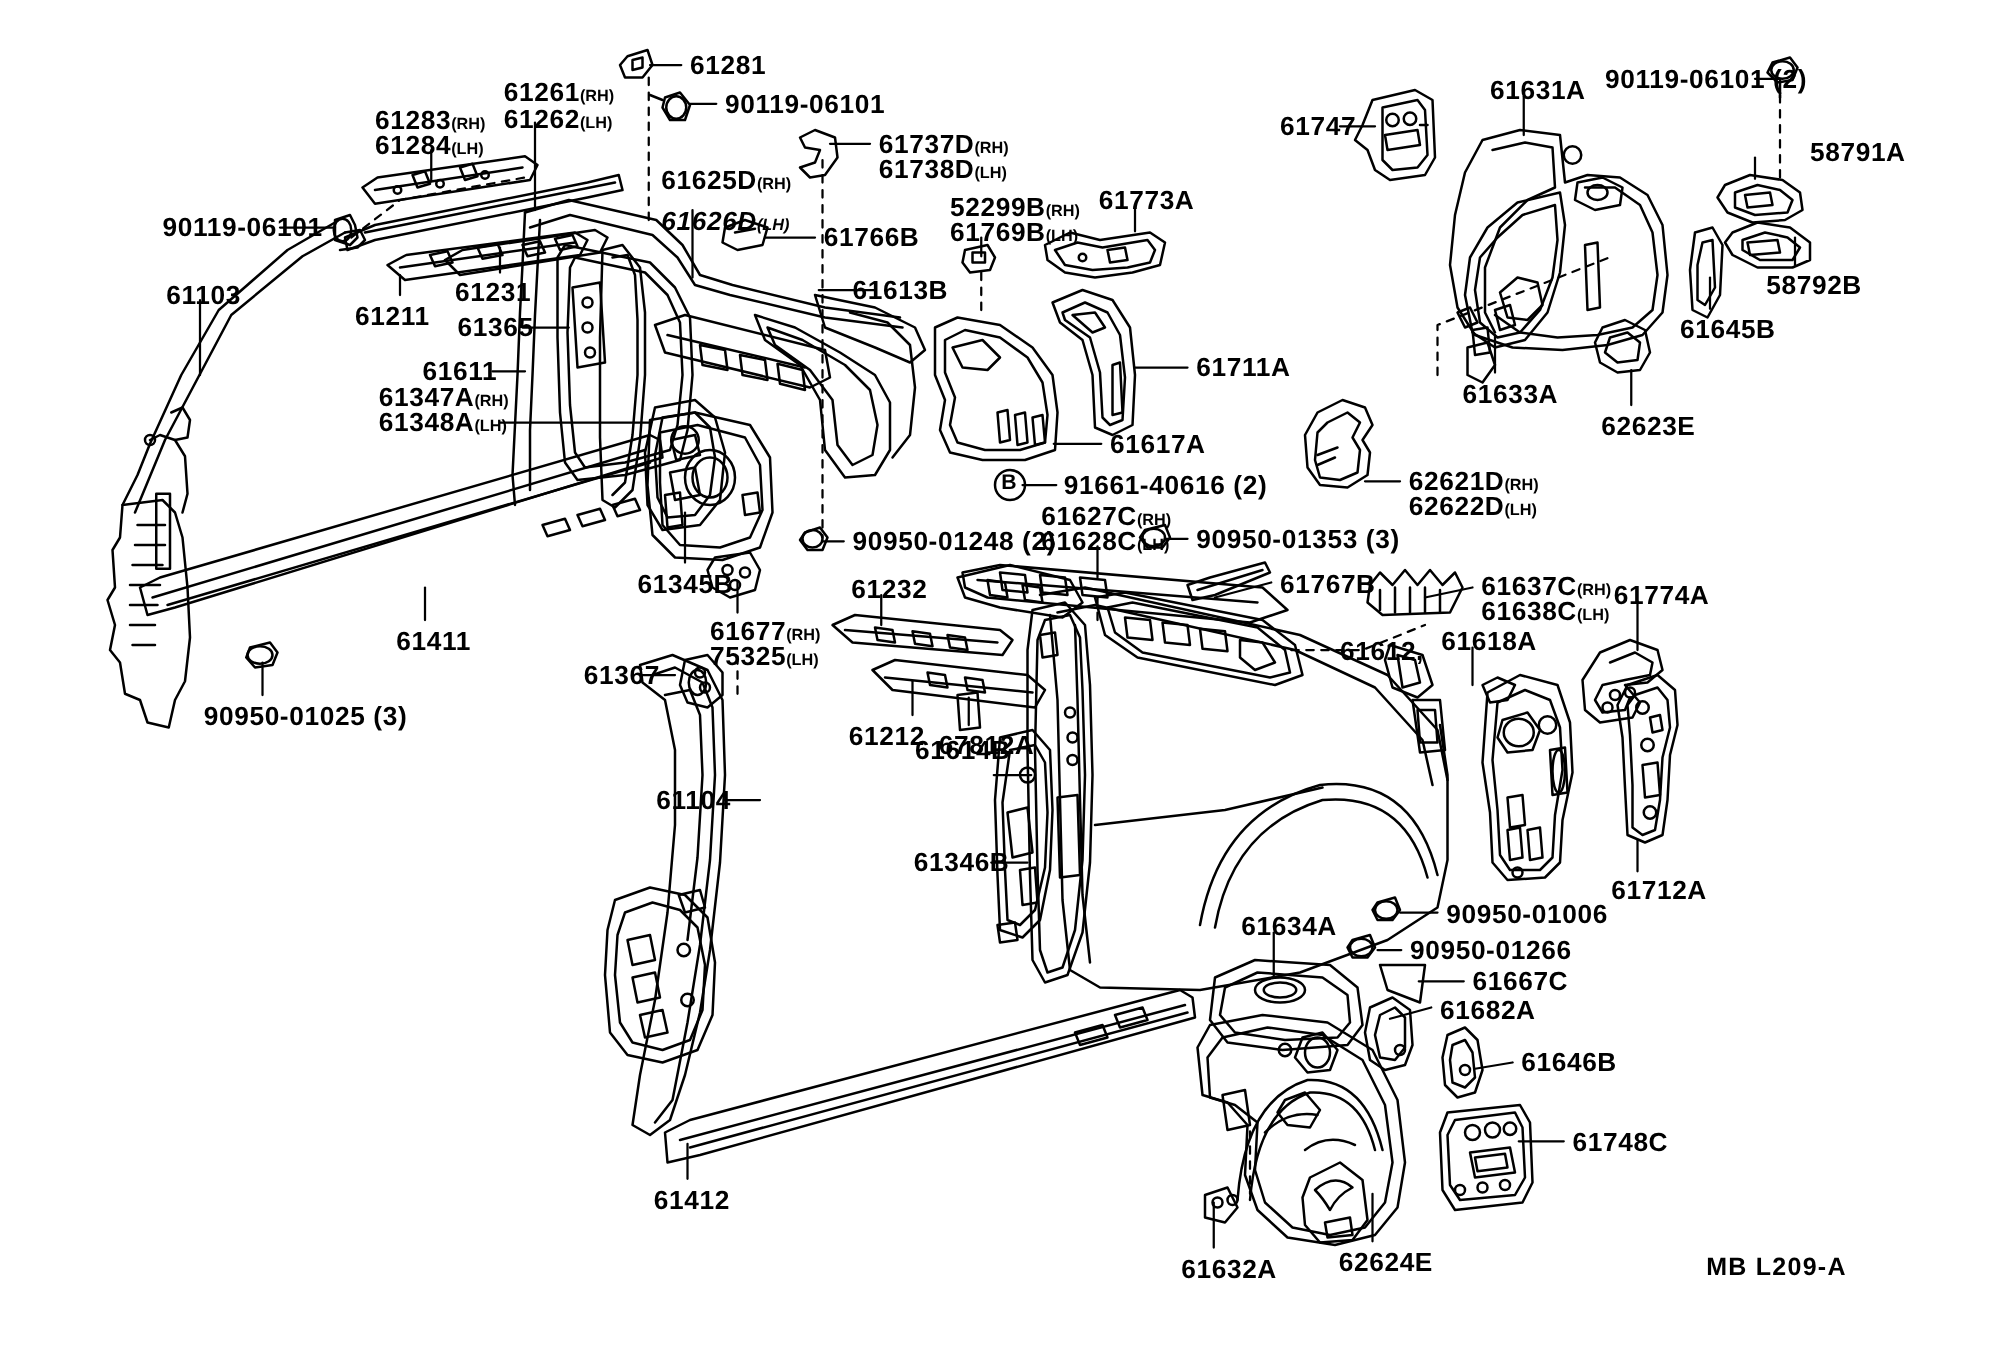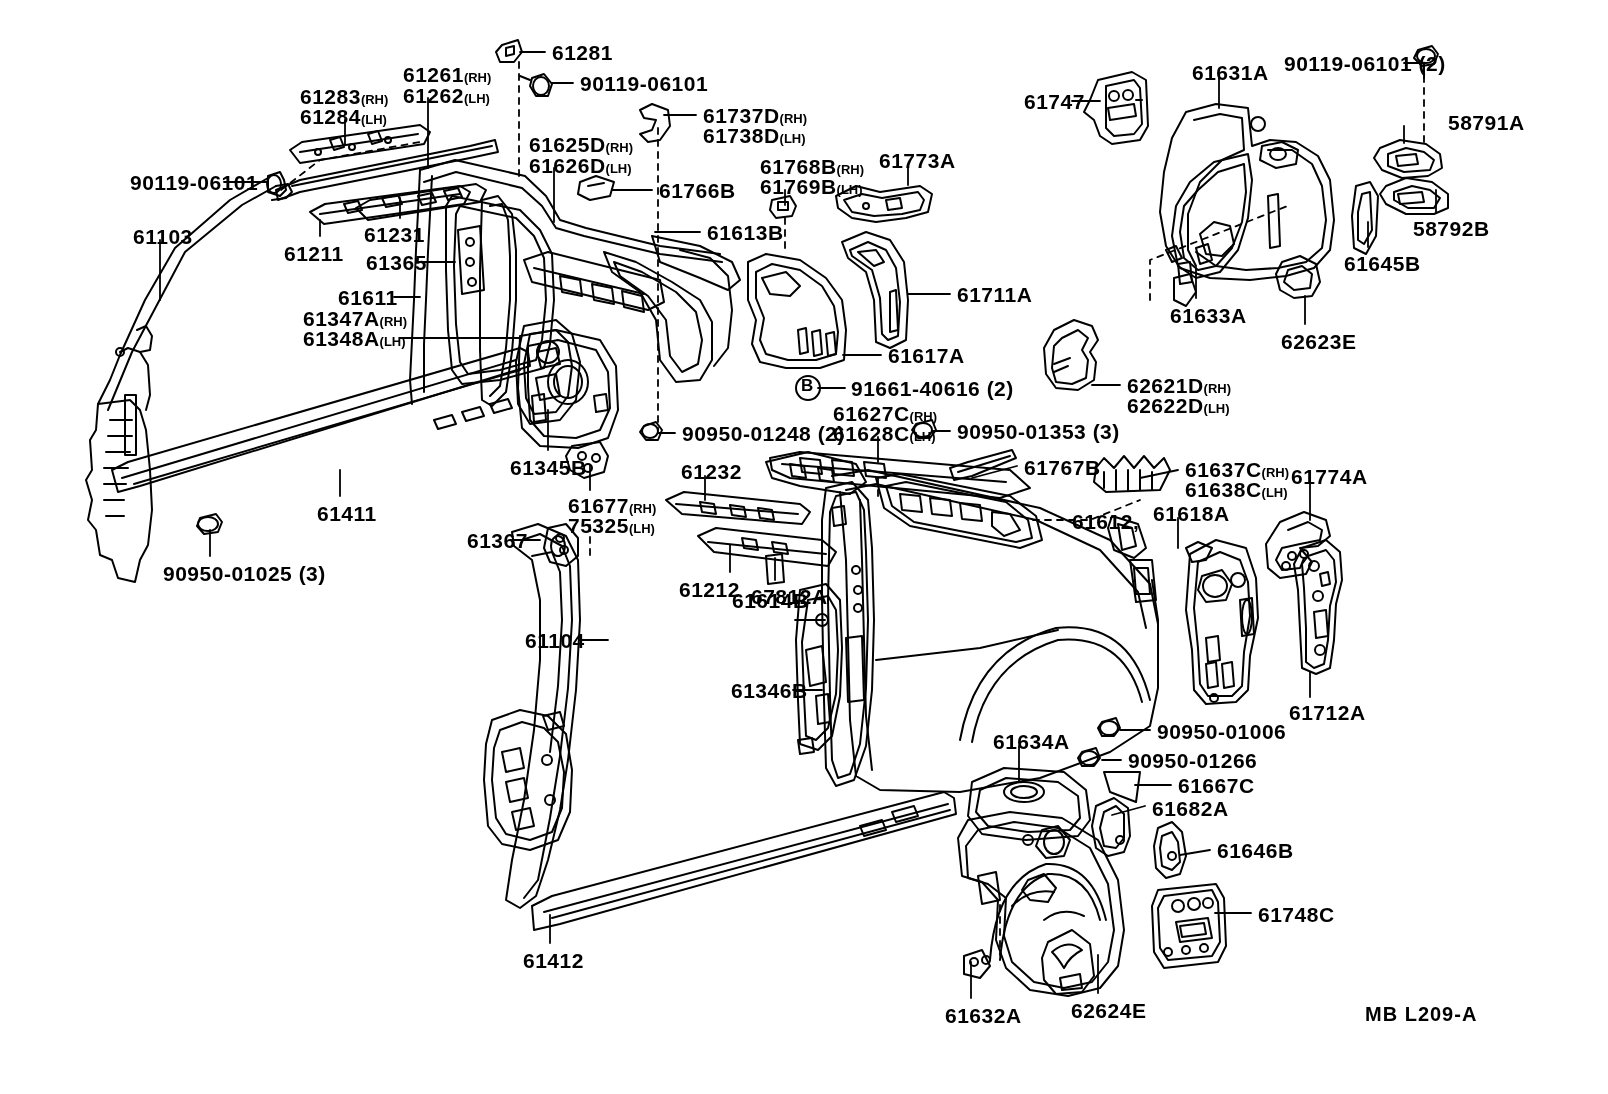--- a/index.html
+++ b/index.html
@@ -607,27 +607,27 @@
   <div id="labels-layer">
       <div class="lbl" style="left: 552px; top: 42px;"><span>61281</span></div>
       <div class="lbl" style="left: 580px; top: 73px;"><span>90119-06101</span></div>
       <div class="lbl" style="left: 403px; top: 64px;"><span>61261</span><span class="sfx">(RH)</span></div>
       <div class="lbl" style="left: 403px; top: 85px;"><span>61262</span><span class="sfx">(LH)</span></div>
       <div class="lbl" style="left: 300px; top: 86px;"><span>61283</span><span class="sfx">(RH)</span></div>
       <div class="lbl" style="left: 300px; top: 106px;"><span>61284</span><span class="sfx">(LH)</span></div>
       <div class="lbl" style="left: 703px; top: 105px;"><span>61737D</span><span class="sfx">(RH)</span></div>
       <div class="lbl" style="left: 703px; top: 125px;"><span>61738D</span><span class="sfx">(LH)</span></div>
       <div class="lbl" style="left: 529px; top: 134px;"><span>61625D</span><span class="sfx">(RH)</span></div>
-      <div class="lbl" style="left: 529px; top: 155px;"><span>61626D</span><span class="sfx">(LH)</span></div>
+      <div class="lbl" style="left: 529px; top: 167px; font-style: italic;"><span>61626D</span><span class="sfx">(LH)</span></div>
       <div class="lbl" style="left: 130px; top: 172px;"><span>90119-06101</span></div>
       <div class="lbl" style="left: 659px; top: 180px;"><span>61766B</span></div>
-      <div class="lbl" style="left: 760px; top: 156px;"><span>61768B</span><span class="sfx">(RH)</span></div>
+      <div class="lbl" style="left: 760px; top: 156px;"><span>52299B</span><span class="sfx">(RH)</span></div>
       <div class="lbl" style="left: 760px; top: 176px;"><span>61769B</span><span class="sfx">(LH)</span></div>
       <div class="lbl" style="left: 879px; top: 150px;"><span>61773A</span></div>
-      <div class="lbl" style="left: 707px; top: 222px;"><span>61613B</span></div>
+      <div class="lbl" style="left: 682px; top: 222px;"><span>61613B</span></div>
       <div class="lbl" style="left: 133px; top: 226px;"><span>61103</span></div>
       <div class="lbl" style="left: 364px; top: 224px;"><span>61231</span></div>
       <div class="lbl" style="left: 284px; top: 243px;"><span>61211</span></div>
       <div class="lbl" style="left: 366px; top: 252px;"><span>61365</span></div>
       <div class="lbl" style="left: 957px; top: 284px;"><span>61711A</span></div>
       <div class="lbl" style="left: 338px; top: 287px; text-align: right;"><span>61611</span></div>
       <div class="lbl" style="left: 303px; top: 308px;"><span>61347A</span><span class="sfx">(RH)</span></div>
       <div class="lbl" style="left: 303px; top: 328px;"><span>61348A</span><span class="sfx">(LH)</span></div>
       <div class="lbl" style="left: 888px; top: 345px;"><span>61617A</span></div>
       <div class="lbl" style="left: 851px; top: 378px;"><span>91661-40616</span><span class="qty"> (2)</span></div>

